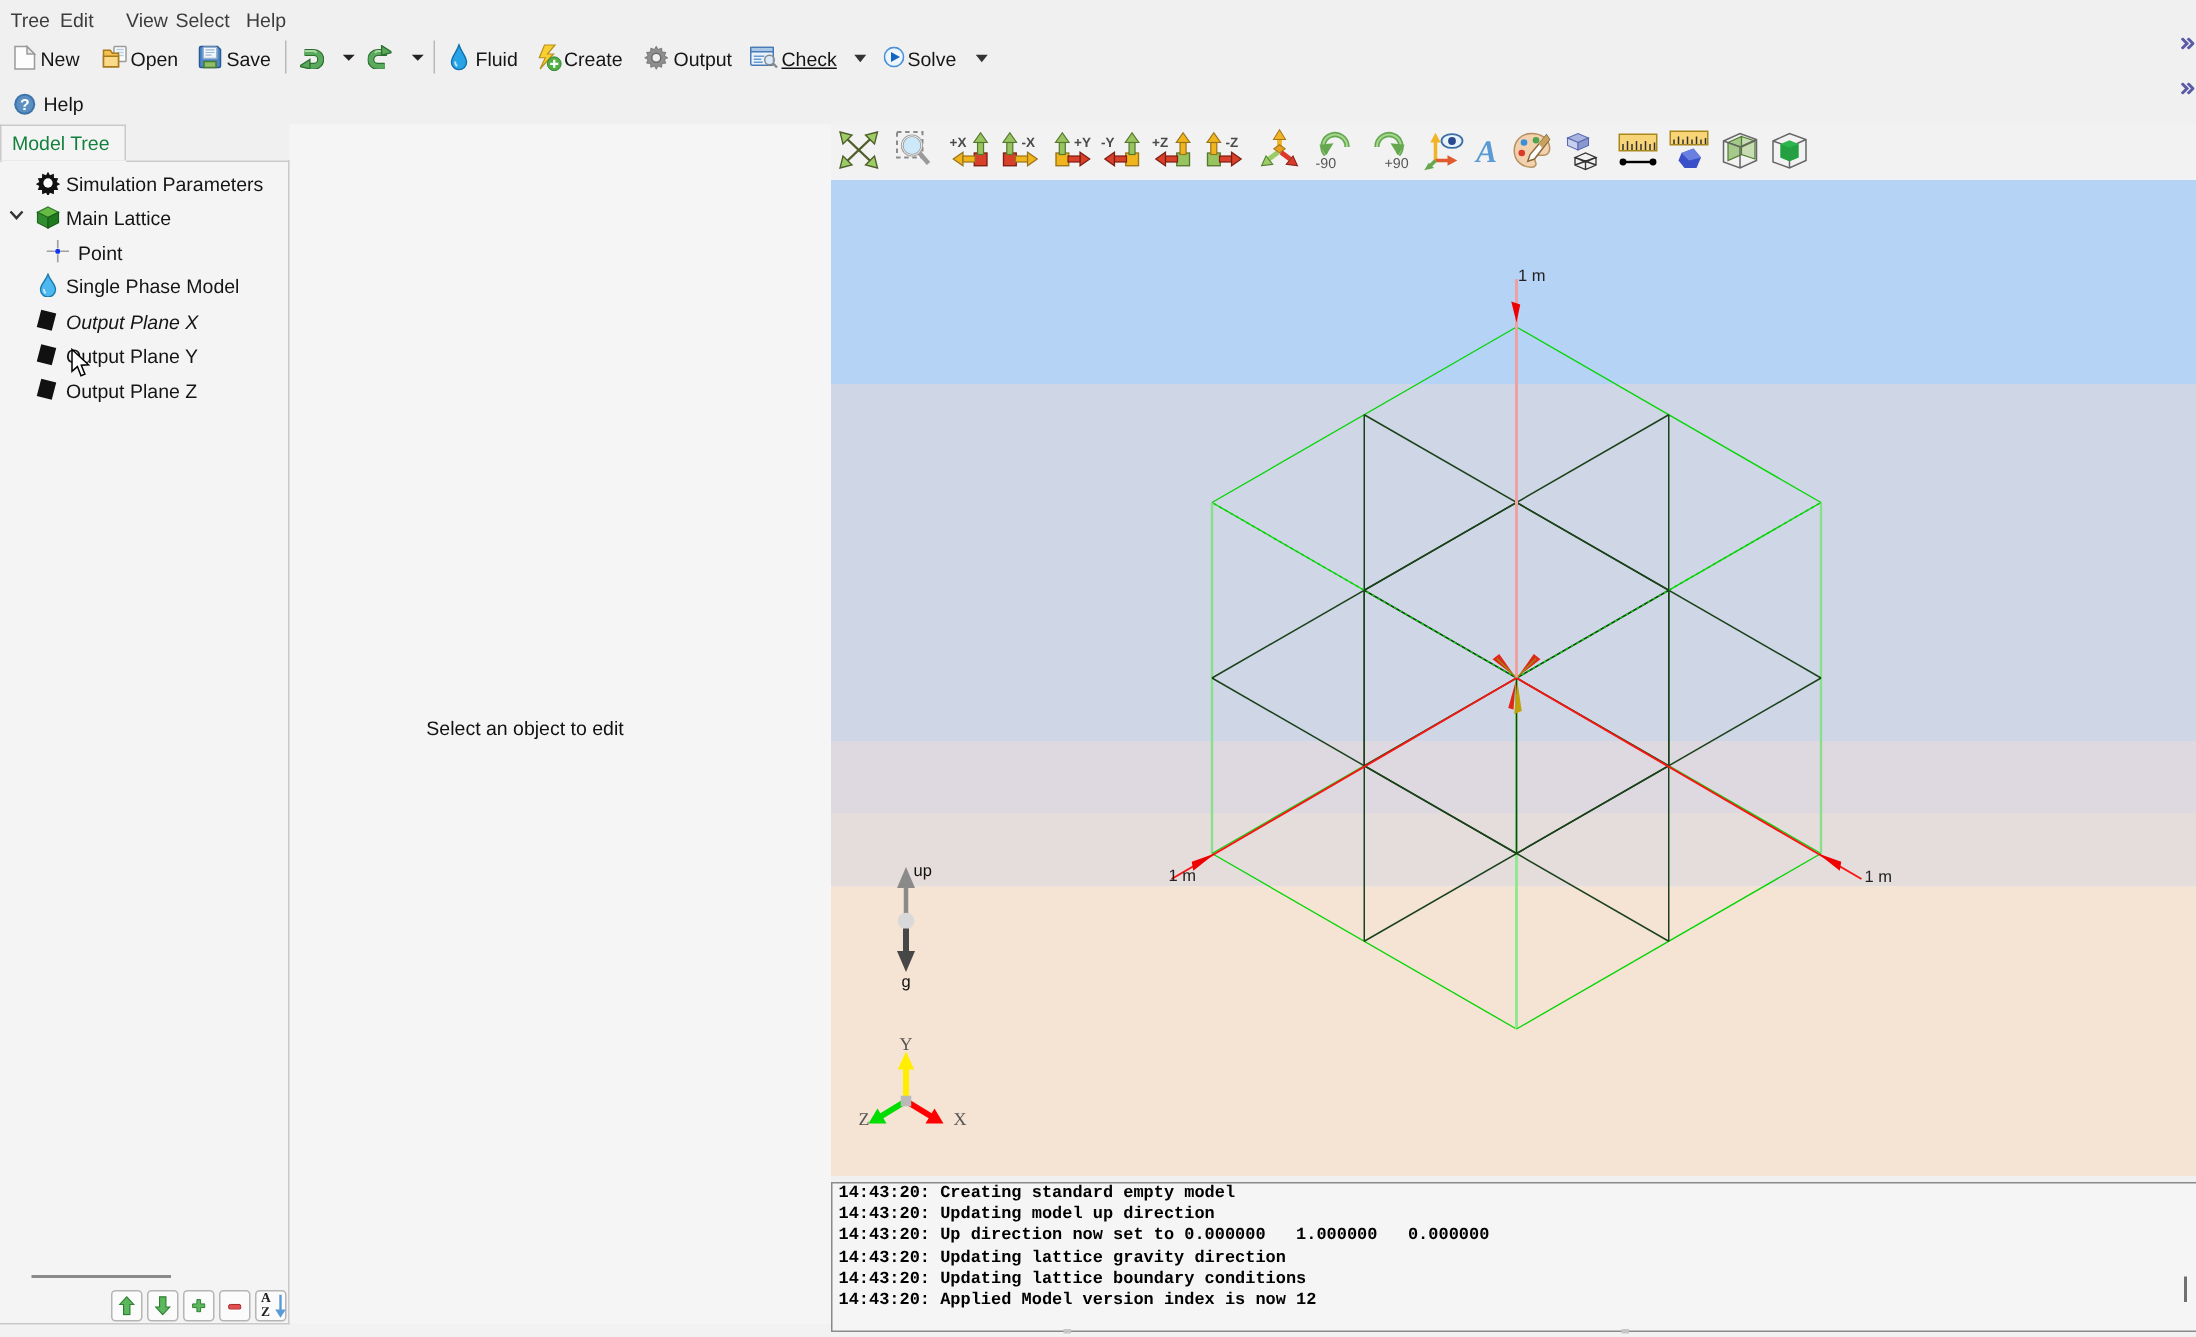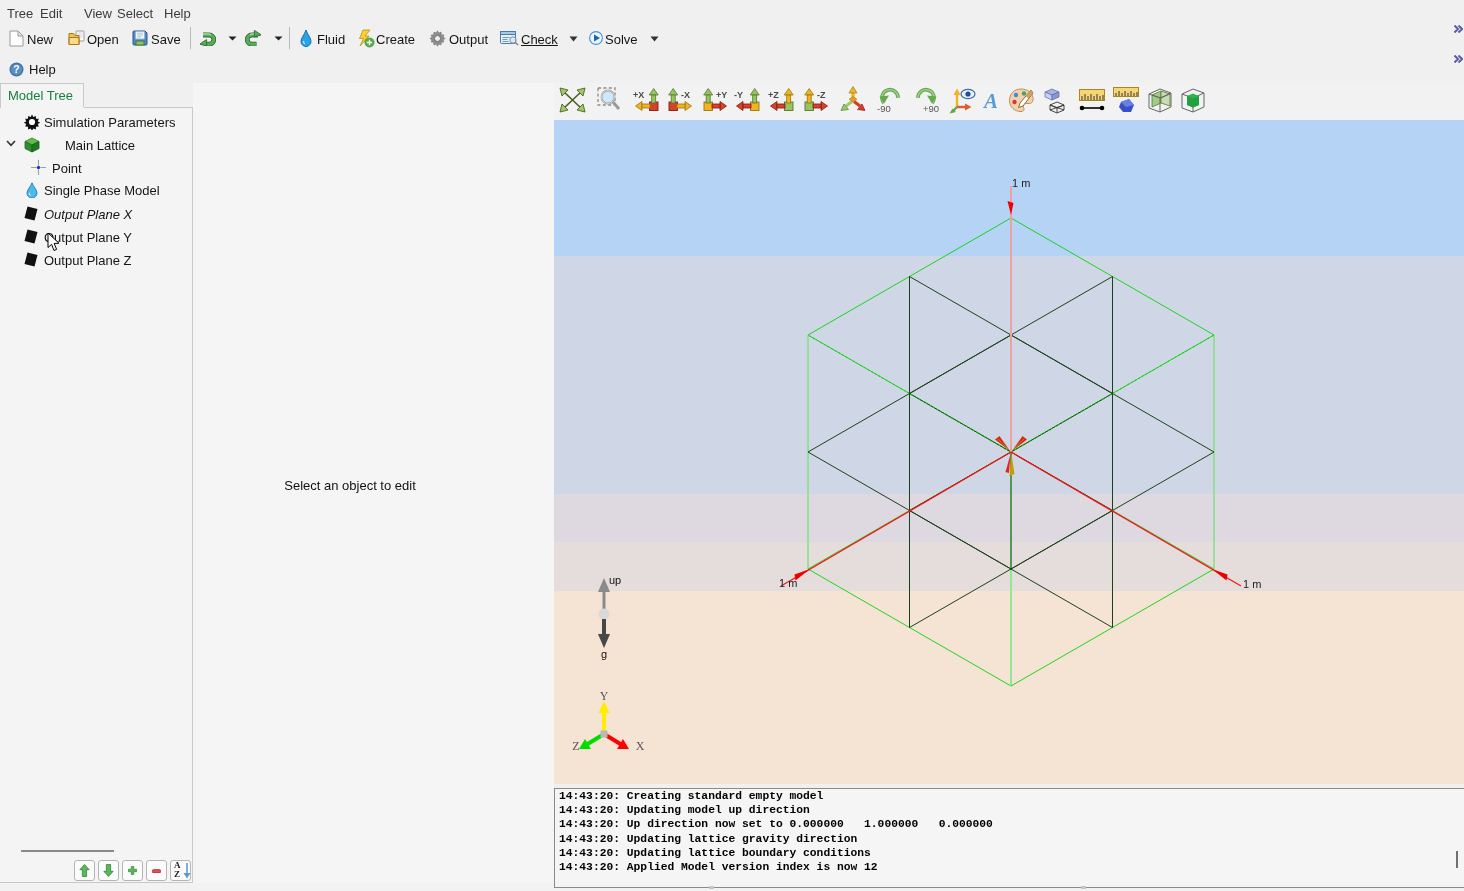--- a/index.html
+++ b/index.html
@@ -130,21 +130,21 @@
   <span class="abs tbl" style="left:44px;top:115px;">Simulation Parameters</span>
 
   <svg class="abs" style="left:6px;top:140px;" width="10" height="7" viewBox="0 0 10 7">
     <path d="M1 1 L5 5.4 L9 1" fill="none" stroke="#333" stroke-width="1.6"></path>
   </svg>
   <svg class="abs" style="left:24px;top:137px;" width="16" height="16" viewBox="0 0 16 16">
     <path d="M8 1 L15 4.5 L8 8 L1 4.5 z" fill="#66bb44" stroke="#2c7a2c" stroke-width="0.8"></path>
     <path d="M1 4.5 L8 8 V15 L1 11.5 z" fill="#2f8f2f" stroke="#226622" stroke-width="0.8"></path>
     <path d="M15 4.5 L8 8 V15 L15 11.5 z" fill="#1f7a1f" stroke="#165816" stroke-width="0.8"></path>
   </svg>
-  <span class="abs tbl" style="left:44px;top:138px;margin-left:21px;">Main Lattice</span>
+  <span class="abs tbl" style="left:44px;top:138px;">Main Lattice</span>
 
   <svg class="abs" style="left:31px;top:160px;" width="15" height="15" viewBox="0 0 15 15">
     <path d="M7.5 0 V5.5 M7.5 9.5 V15 M0 7.5 H5.5 M9.5 7.5 H15" stroke="#a0a0a0" stroke-width="1.1"></path>
     <circle cx="7.5" cy="7.5" r="1.7" fill="#1535e8"></circle>
   </svg>
   <span class="abs tbl" style="left:52px;top:161px;">Point</span>
 
   <svg class="abs" style="left:26px;top:182px;" width="12" height="16" viewBox="0 0 12 16">
     <path d="M6 0.8 C7.3 5 11 7.5 11 11 A5 5 0 0 1 1 11 C1 7.5 4.7 5 6 0.8 z" fill="#4db8f0" stroke="#1a7ab0" stroke-width="0.9"></path>
     <path d="M3.2 10.6 a3 3.4 0 0 0 1.3 3" fill="none" stroke="#cfeafa" stroke-width="1.2"></path>

